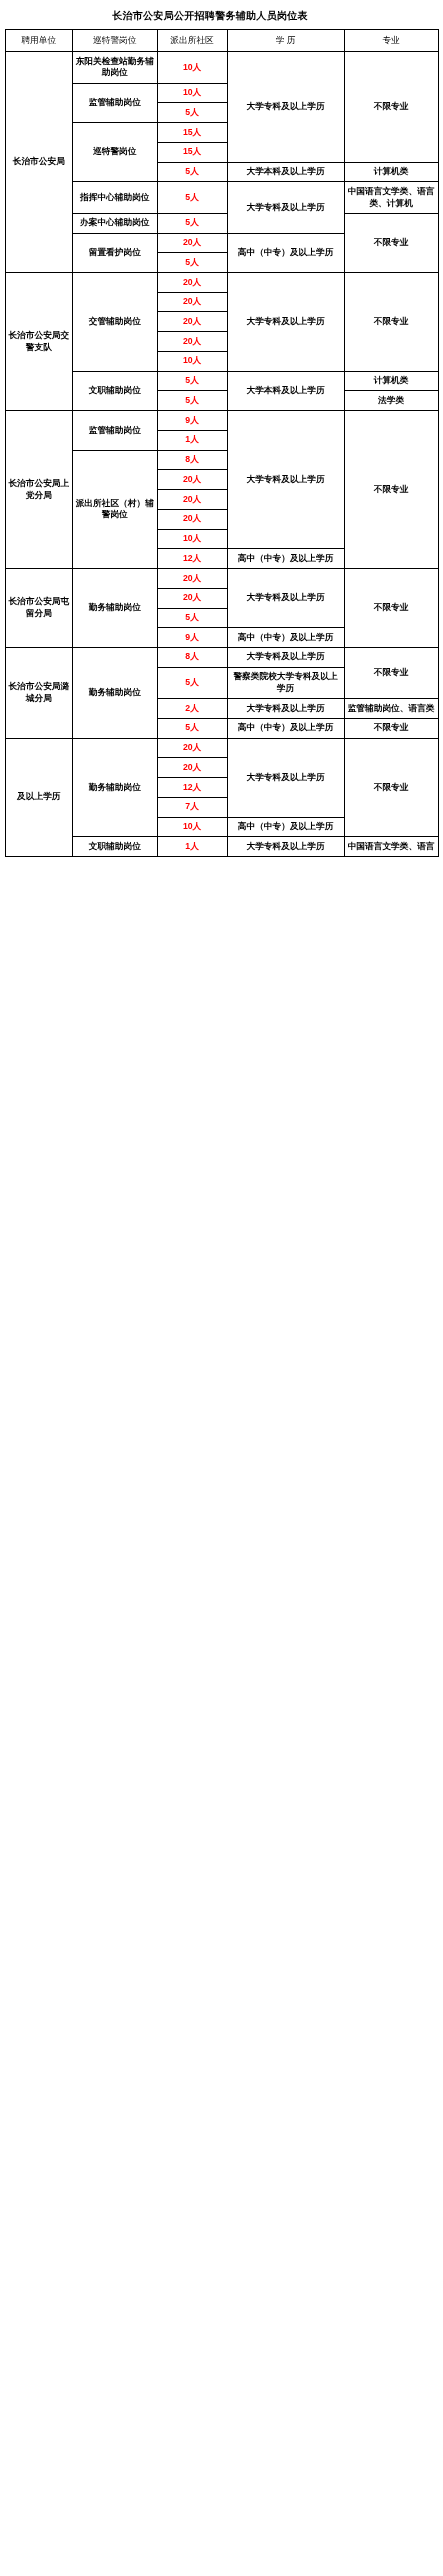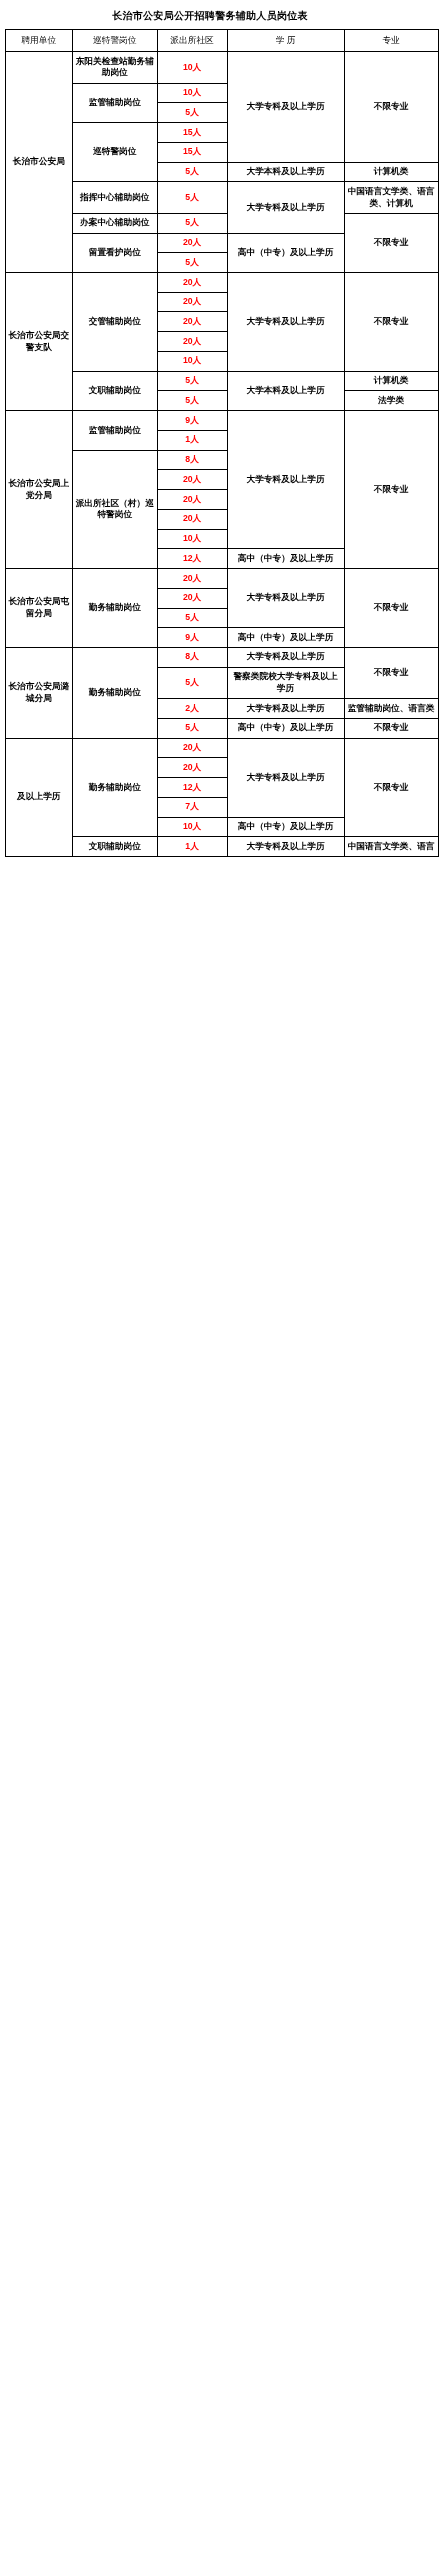--- a/index.html
+++ b/index.html
@@ -161,21 +161,21 @@
           <td class="unit" rowspan="8">长治市公安局上党分局</td>
           <td class="type" rowspan="2">监管辅助岗位</td>
           <td class="count">9人</td>
           <td class="edu" rowspan="7">大学专科及以上学历</td>
           <td class="major" rowspan="8">不限专业</td>
         </tr>
         <tr>
           <td class="count">1人</td>
         </tr>
         <tr>
-          <td class="type" rowspan="6">派出所社区（村）巡特警岗位</td>
+          <td class="type" rowspan="6">派出所社区（村）辅警岗位</td>
           <td class="count">8人</td>
         </tr>
         <tr>
           <td class="count">20人</td>
         </tr>
         <tr>
           <td class="count">20人</td>
         </tr>
         <tr>
           <td class="count">20人</td>

